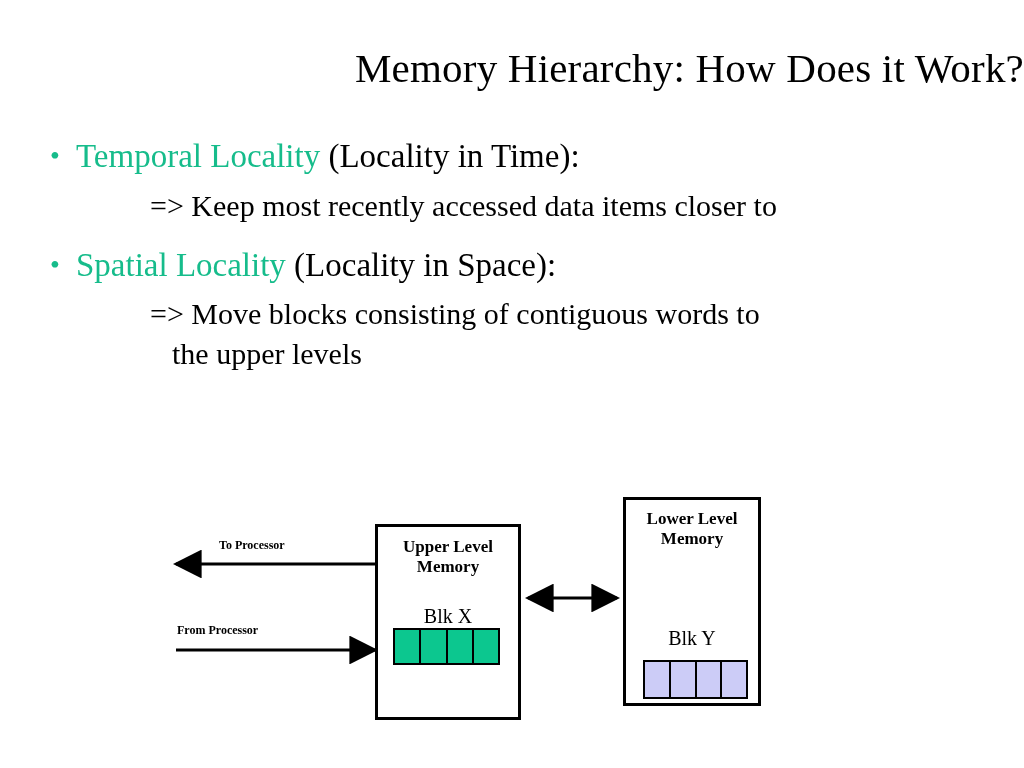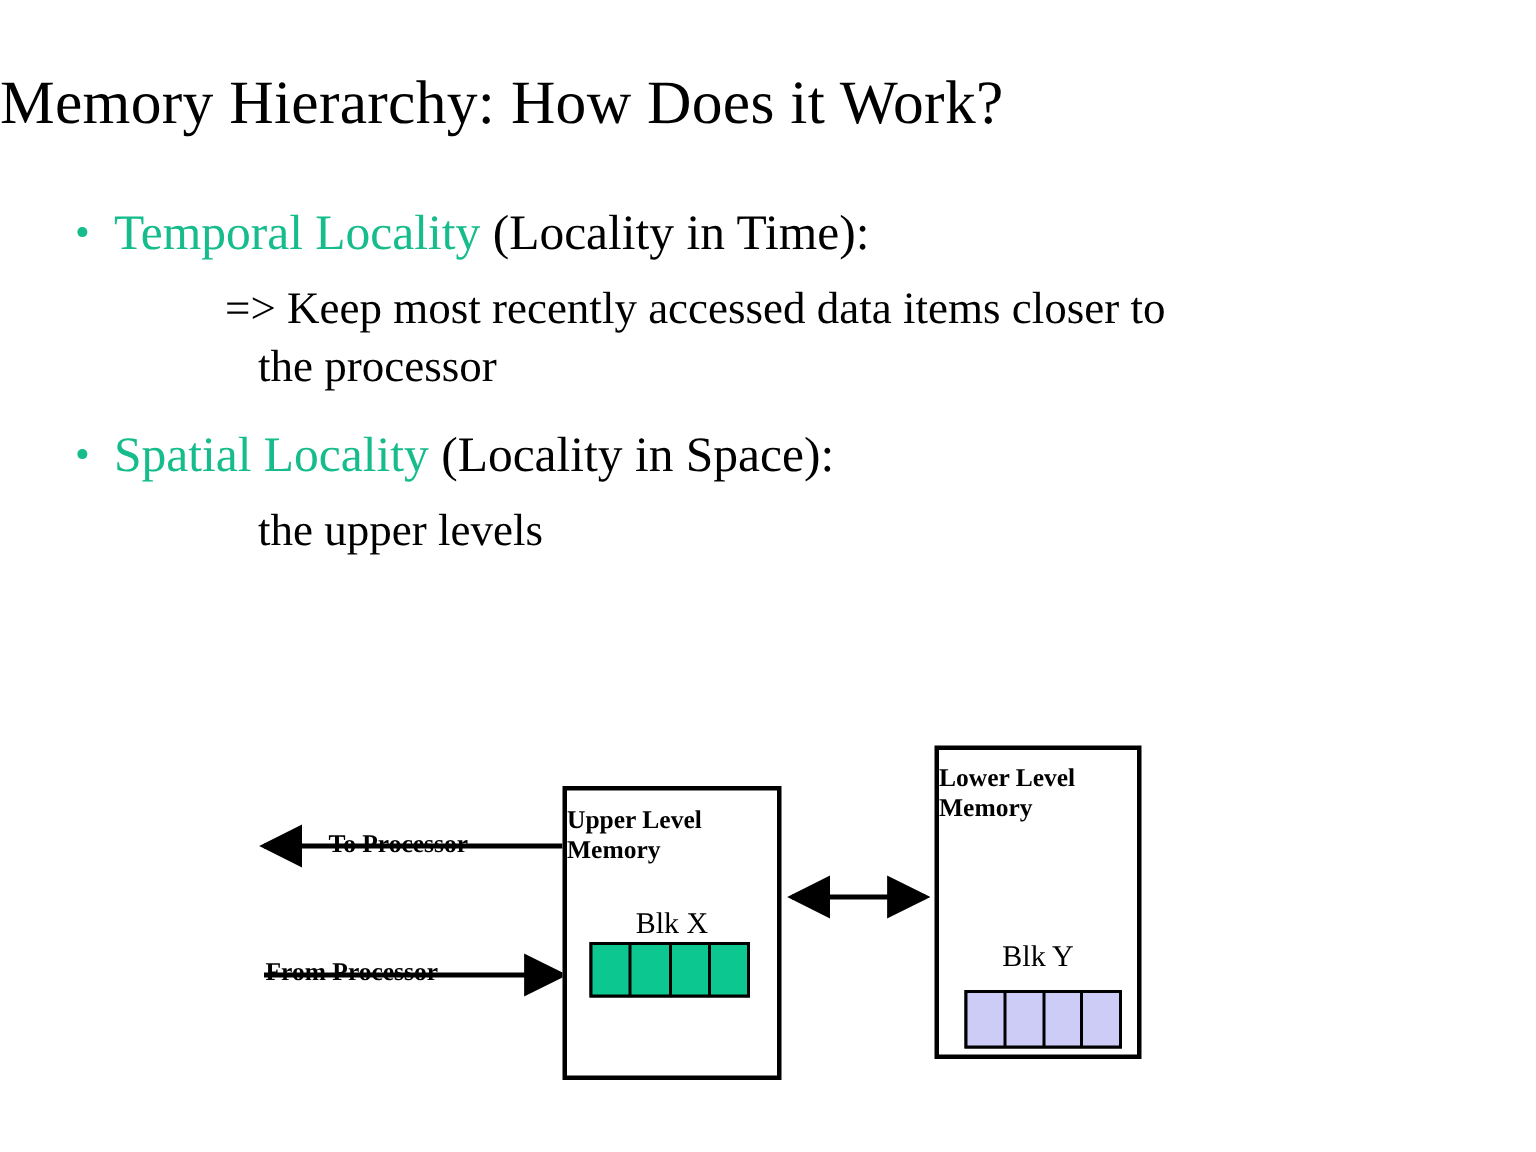--- a/index.html
+++ b/index.html
@@ -16,21 +16,21 @@
     font-family: "Liberation Serif", "DejaVu Serif", serif;
     color: #000000;
   }
 
   
   .slide-title {
     position: absolute;
     left: 0;
     top: 46px;
     width: 1024px;
-    text-align: left;
+    text-align: right;
     font-size: 41px;
     line-height: 1.1;
     font-weight: 400;
     letter-spacing: 0.2px;
     color: #000000;
     white-space: nowrap;
   }
 
   
   .body-block {
@@ -89,21 +89,21 @@
     box-sizing: border-box;
     border: 3px solid #000000;
     background: #ffffff;
   }
   #upper-box { left: 375px; top: 524px; width: 146px; height: 196px; }
   #lower-box { left: 623px; top: 497px; width: 138px; height: 209px; }
 
   .box-title {
     position: absolute;
     width: 100%;
-    text-align: left;
+    text-align: center;
     font-weight: bold;
     font-size: 17px;
     line-height: 1.2;
   }
   #upper-box .box-title { top: 10px; }
   #lower-box .box-title { top: 9px; }
 
   .blk-label {
     position: absolute;
     width: 100%;
@@ -128,53 +128,52 @@
   #lower-strip {
     left: 17px; top: 160px; width: 105px; height: 39px;
   }
   .blk-cell { flex: 1 1 0; }
   .blk-cell.green { background: #0CC78F; }
   .blk-cell.lav { background: #CCCCF7; }
 
   .arrow-label {
     position: absolute;
     font-weight: bold;
-    font-size: 17px;
+    font-size: 12px;
     white-space: nowrap;
-    margin-top: 15px;
   }
   #label-to-processor { left: 219px; top: 538px; }
   #label-from-processor { left: 177px; top: 623px; }
 </style>
 </head>
 <body>
 
 <div class="slide-title">Memory Hierarchy: How Does it Work?</div>
 
 <div class="body-block">
 
   <div class="bullet-row">
     <span class="bullet-mark hl">•</span>
     <span class="bullet-text"><span class="hl">Temporal Locality</span><span> (Locality in Time):</span></span>
   </div>
 
   <div class="gap-sm"></div>
 
   <div class="sub-line">=&gt; Keep most recently accessed data items closer to</div>
-  <div class="sub-line" style="text-indent:0;padding-left:22px;">the processor</div>
 
   <div class="gap-lg"></div>
 
   <div class="bullet-row">
     <span class="bullet-mark hl">•</span>
     <span class="bullet-text"><span class="hl">Spatial Locality</span><span> (Locality in Space):</span></span>
   </div>
 
   <div class="gap-sm"></div>
 
+  <div class="sub-line">=&gt; Move blocks consisting of contiguous words to</div>
   <div class="sub-line" style="text-indent:0;padding-left:22px;">the upper levels</div>
 </div>
 
 <div class="diagram">
   <svg width="1024" height="768" xmlns="http://www.w3.org/2000/svg">
     <defs>
       <marker id="ahead" markerWidth="9" markerHeight="9" refX="8" refY="4.5" orient="auto" markerUnits="strokeWidth">
         <path d="M0,0 L9,4.5 L0,9 Z" fill="#000000"></path>
       </marker>
       <marker id="atail" markerWidth="9" markerHeight="9" refX="1" refY="4.5" orient="auto" markerUnits="strokeWidth">

